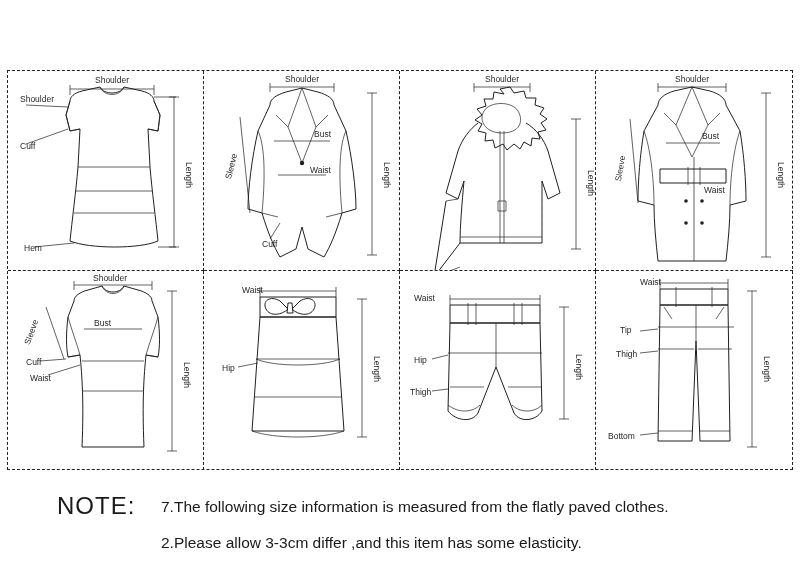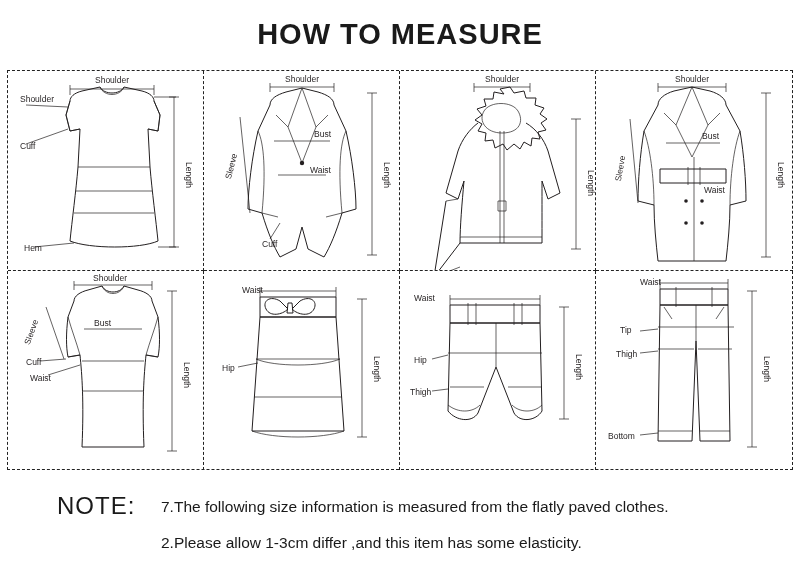--- a/index.html
+++ b/index.html
@@ -94,21 +94,20 @@
   .lbl { font-size: 8.5px; }
   .garment { fill: none; stroke: #231f20; stroke-width: 1; }
   .thin { fill: none; stroke: #231f20; stroke-width: 0.7; }
   .dim { stroke: #231f20; stroke-width: 0.7; fill: none; }
 </style>
 </head>
 <body>
 
 <div id="page">
 
-  <div class="title">HOW TO MEASURE</div>
 
   <div class="grid">
 
     <div class="cell rowline colline" style="left:0px; top:0px; width:196px; height:200px;">
       <svg width="196" height="200" viewBox="0 0 196 200">
 
         <path class="garment" d="M62 30 C62 26 66 22 74 20 L92 16 C96 24 112 24 116 16 L134 20 C142 22 146 26 146 30
                                  L152 44 L150 60 L140 58 L142 96 C144 120 148 150 150 170
                                  C132 178 82 178 62 170 C64 150 68 120 70 96 L72 58 L62 60 L58 44 Z"></path>
 
@@ -433,16 +432,16 @@
         <text class="lbl" x="12" y="168">Bottom</text>
         <text class="lbl" x="168" y="98" text-anchor="middle" transform="rotate(90 168 98)">Length</text>
       </svg>
     </div>
 
   </div>
 
   <div class="note">
     <div class="note-label">NOTE:</div>
     <div class="note-line1">7.The following size information is measured from the flatly paved clothes.</div>
-    <div class="note-line2">2.Please allow 1-3cm differ ,and this item has some elasticity.</div>
+    <div class="note-line2">2.Please allow 3-3cm differ ,and this item has some elasticity.</div>
   </div>
 
 </div>
 
 </body></html>

